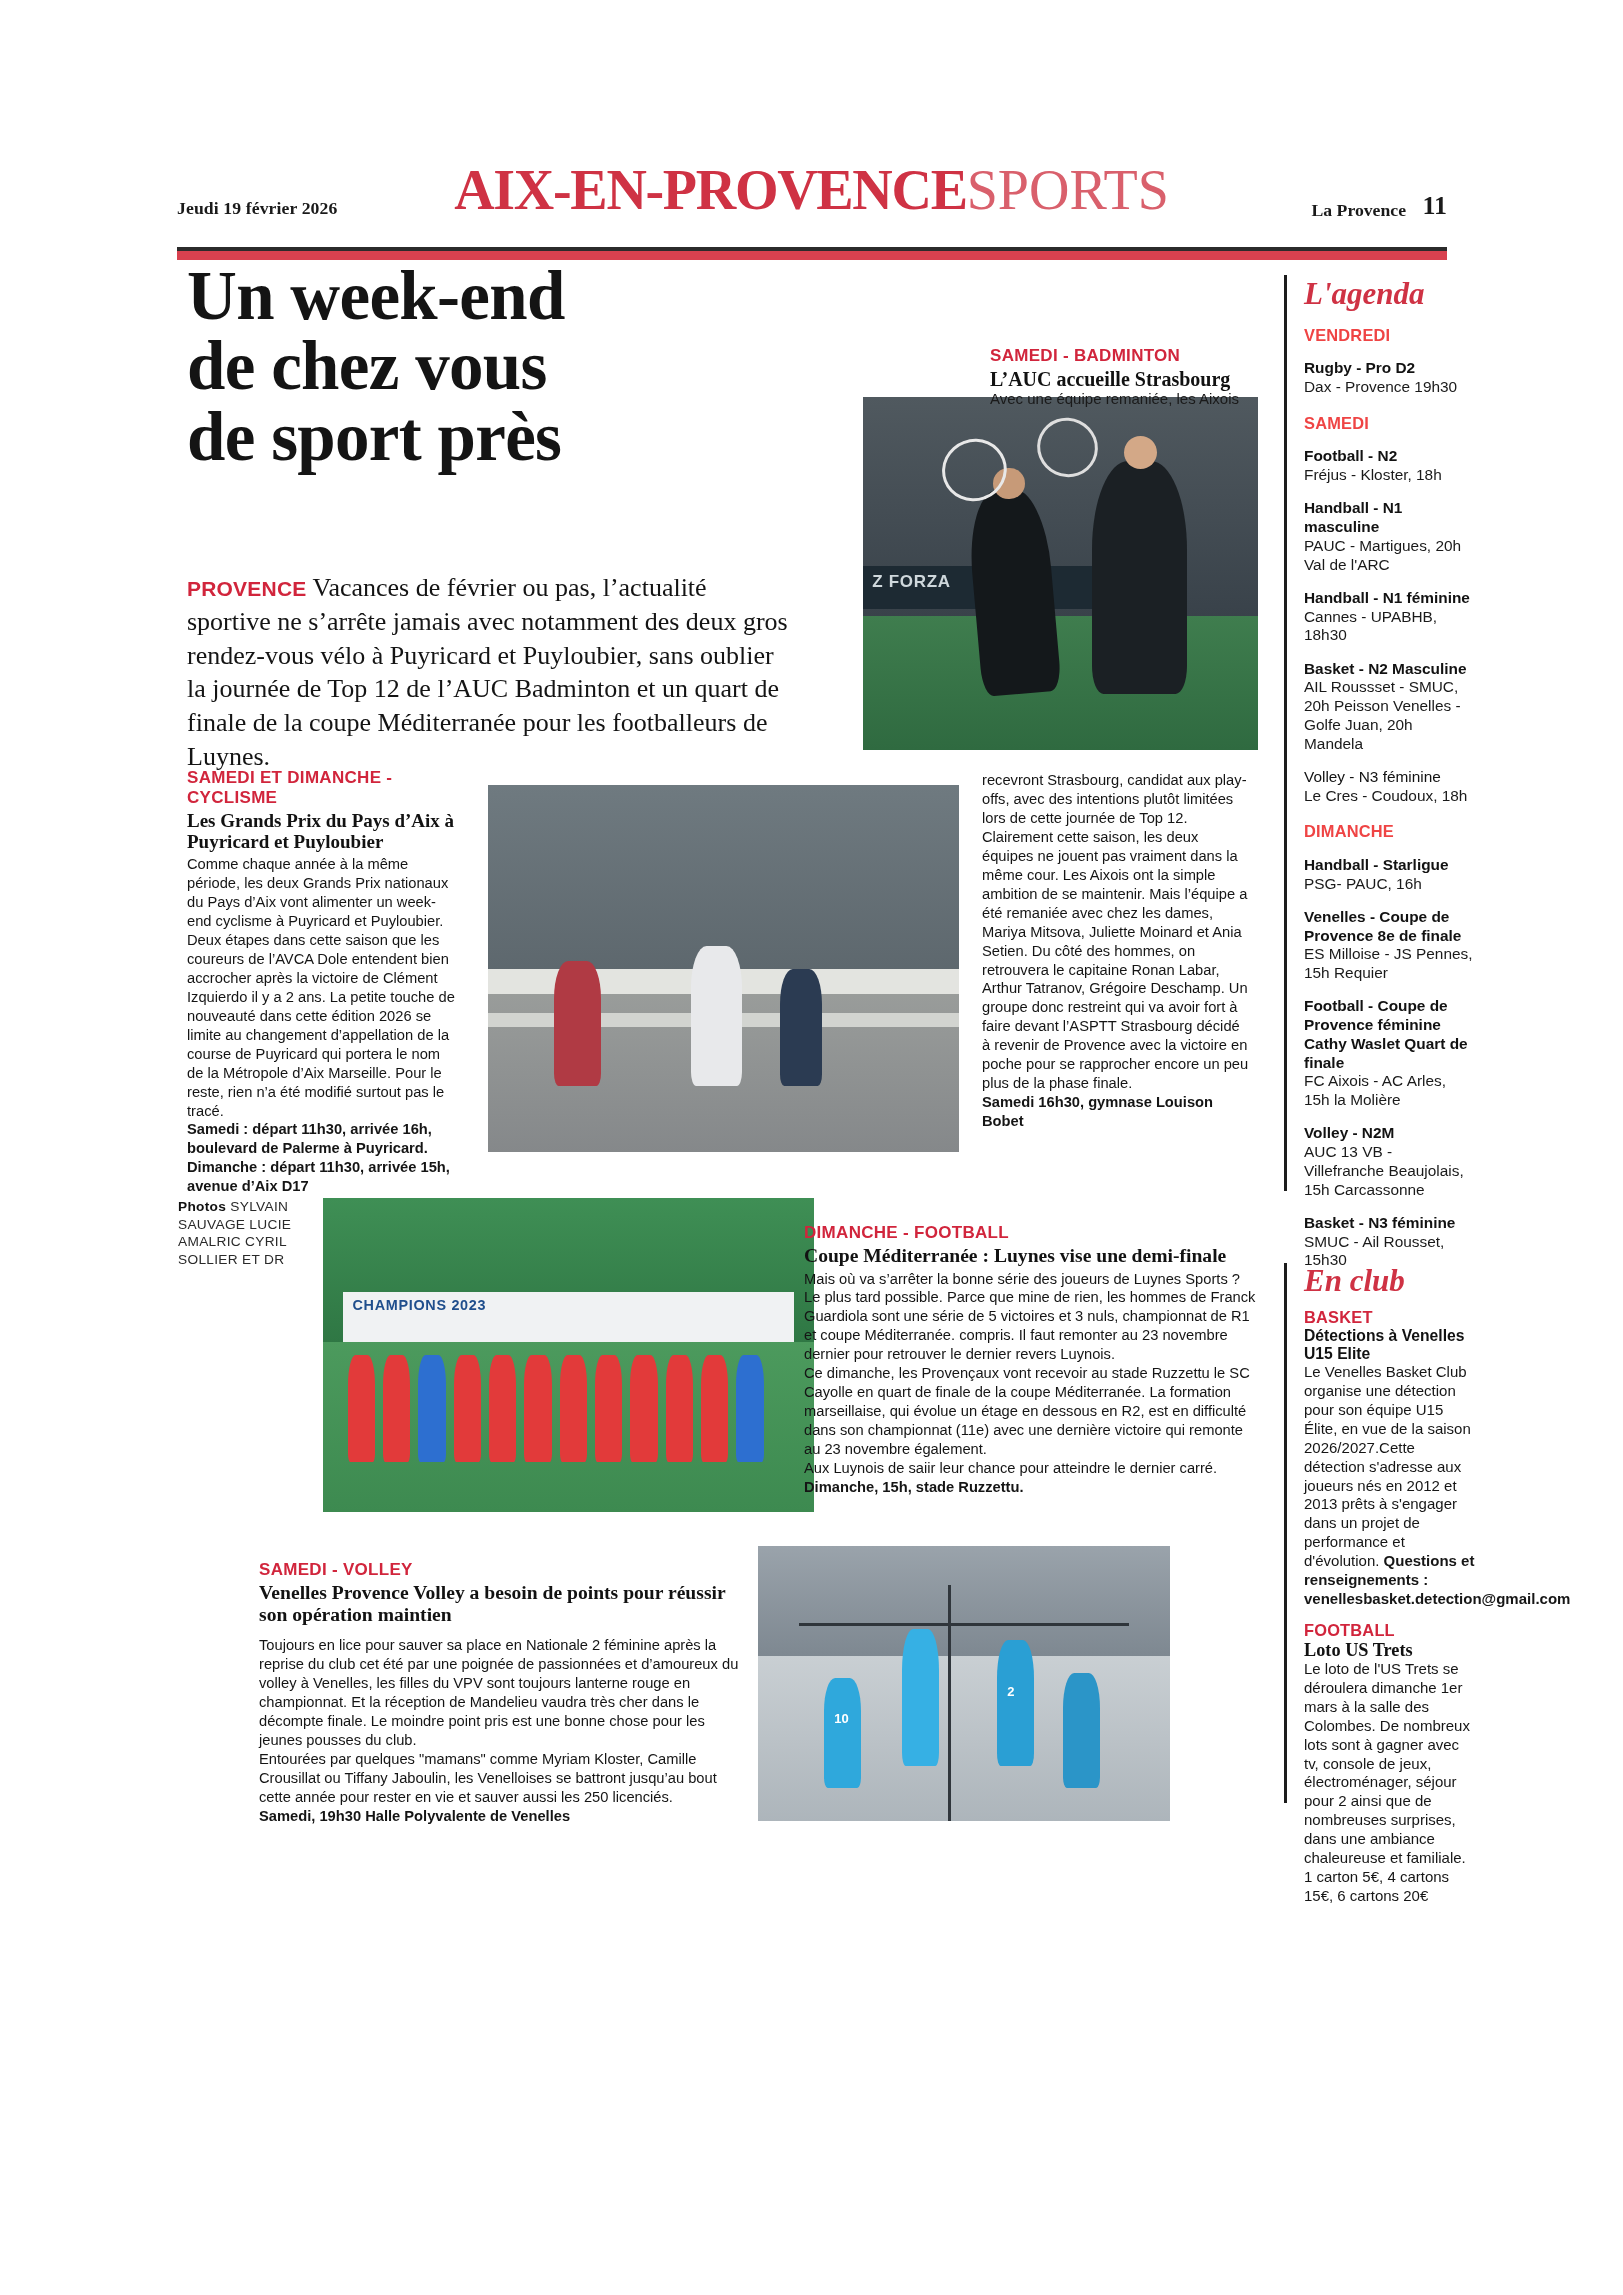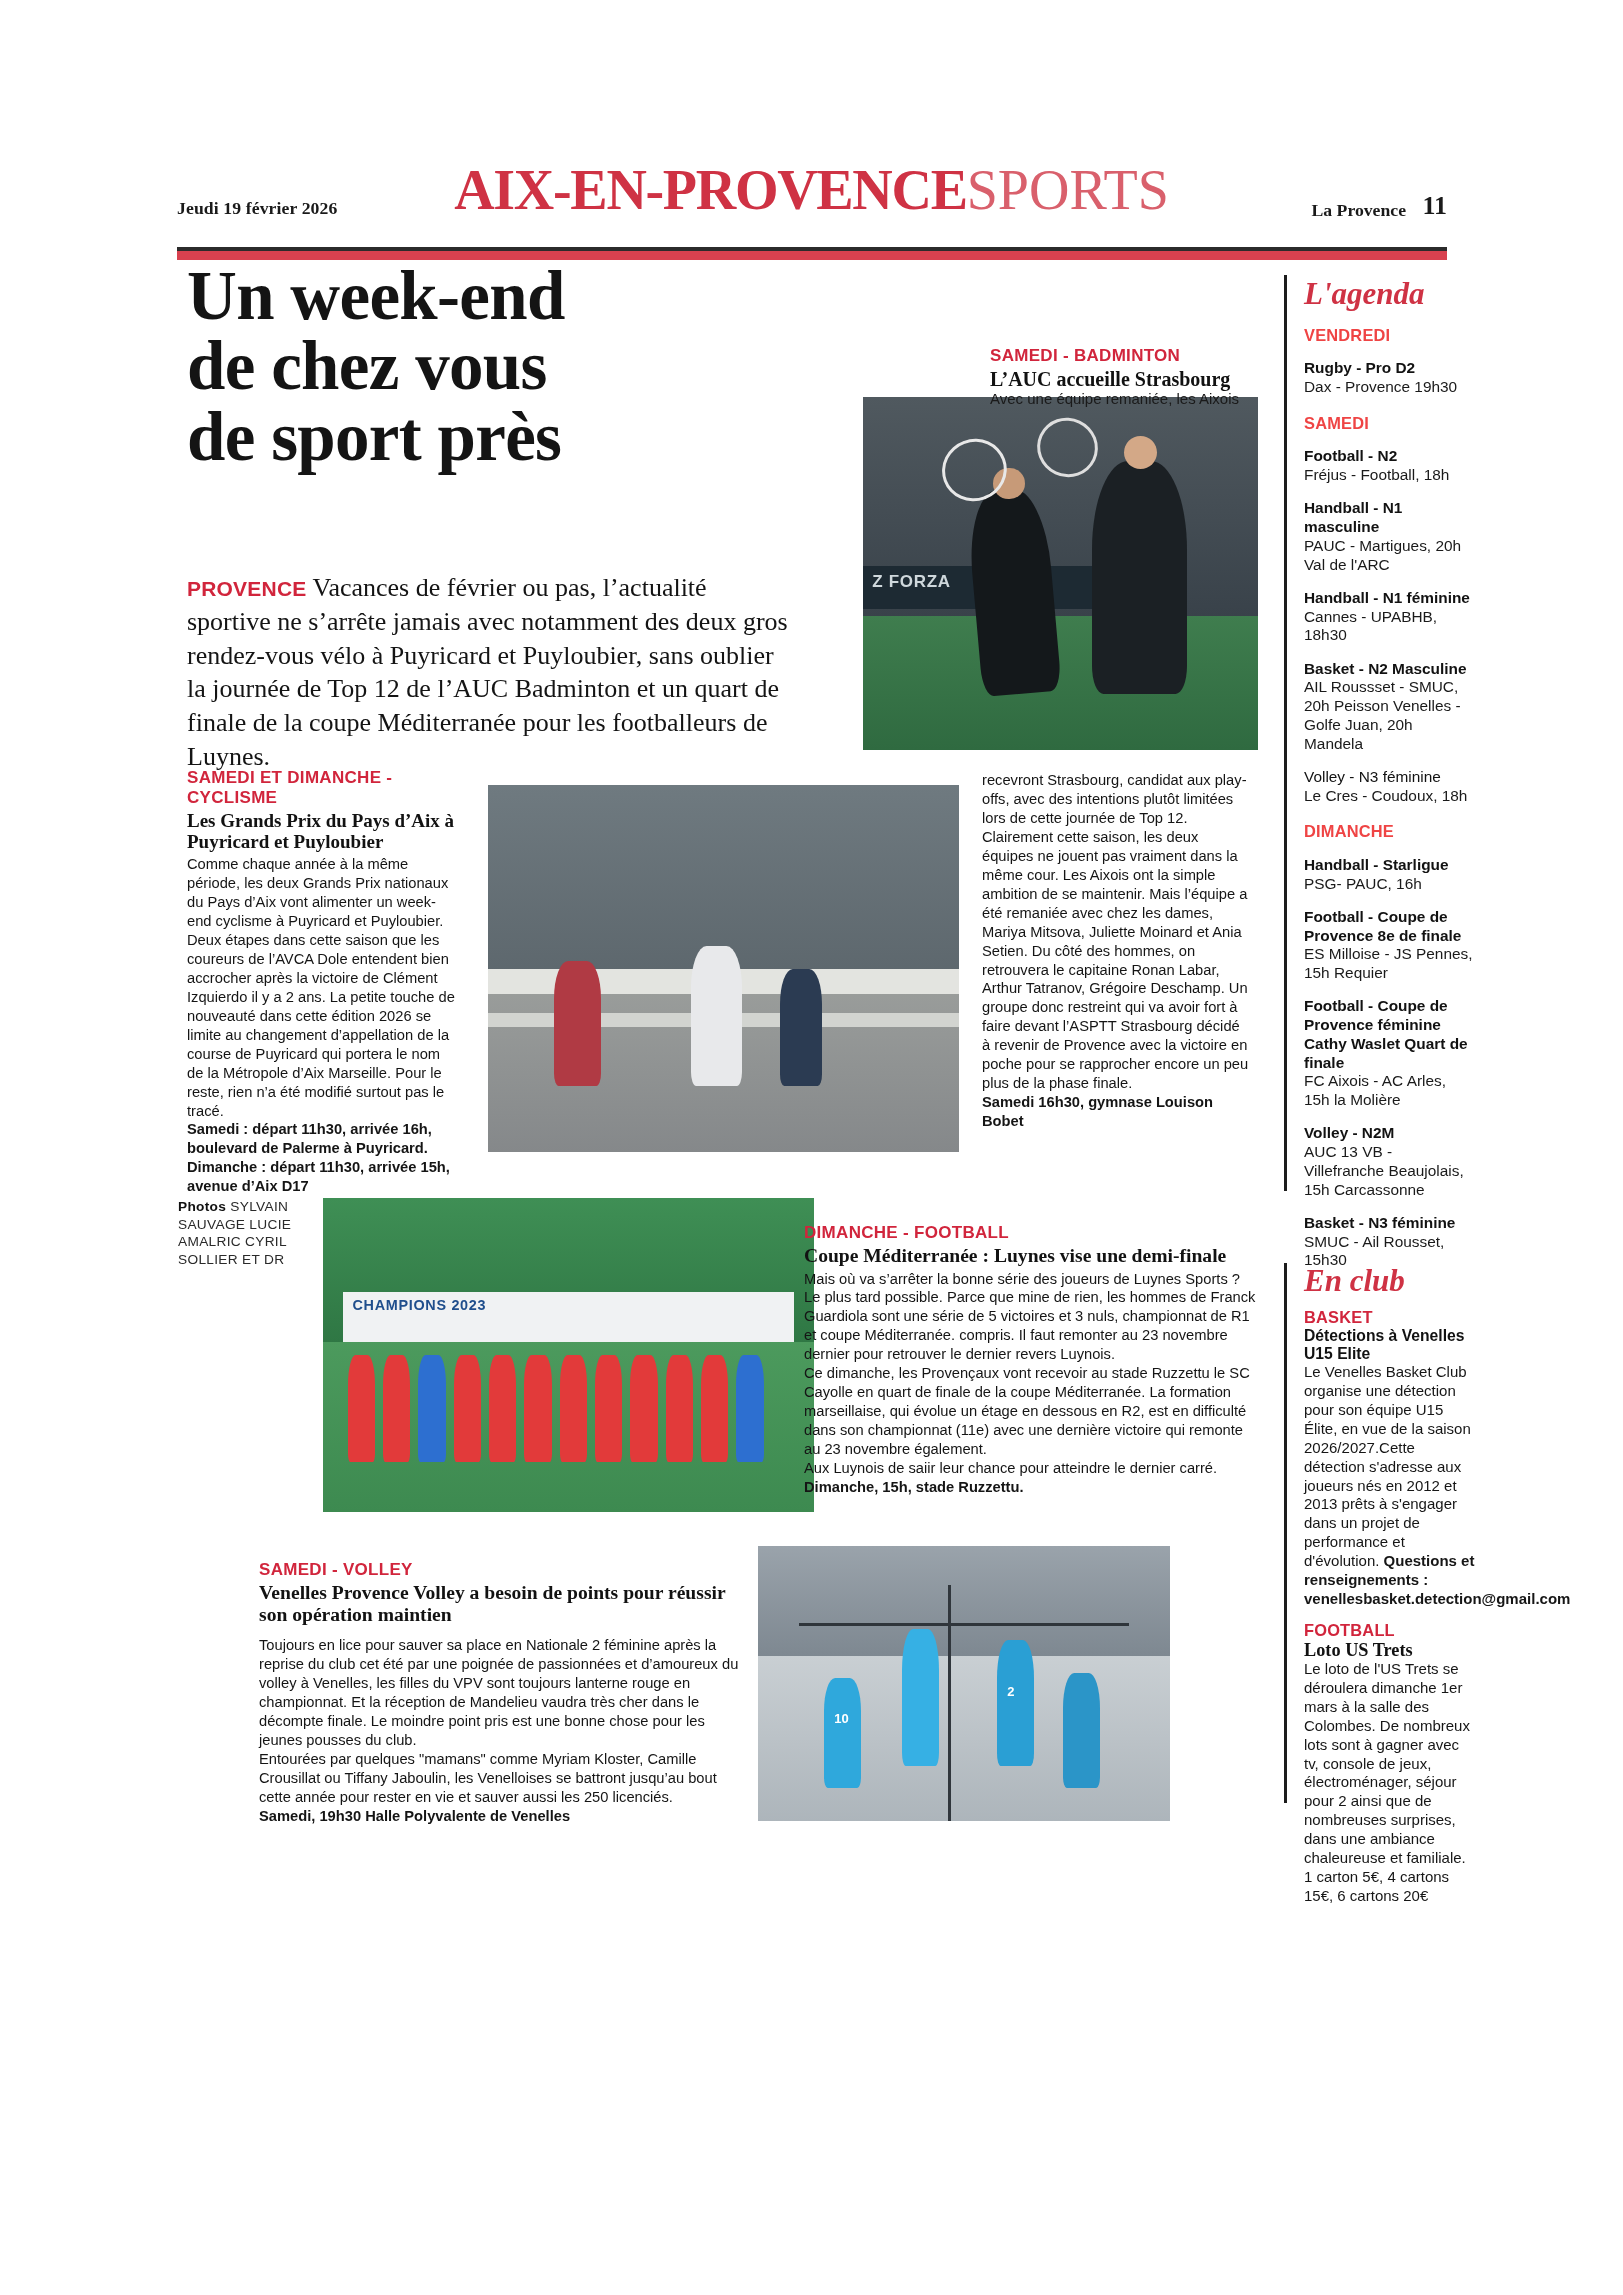--- a/index.html
+++ b/index.html
@@ -325,21 +325,21 @@
     <div class="agenda-title">L'agenda</div>
     <div id="agenda-days">
         <div class="day">VENDREDI</div>
         <div class="ag-item">
           <div class="lg">Rugby - Pro D2</div>
           <div class="mt">Dax -  Provence 19h30</div>
         </div>
         <div class="day">SAMEDI</div>
         <div class="ag-item">
           <div class="lg">Football -  N2</div>
-          <div class="mt">Fréjus  - Football, 18h</div>
+          <div class="mt">Fréjus  - Kloster, 18h</div>
         </div>
         <div class="ag-item">
           <div class="lg">Handball - N1 masculine</div>
           <div class="mt">PAUC  -  Martigues, 20h Val de l'ARC</div>
         </div>
         <div class="ag-item">
           <div class="lg">Handball -  N1 féminine</div>
           <div class="mt">Cannes - UPABHB, 18h30</div>
         </div>
         <div class="ag-item">
@@ -350,21 +350,21 @@
         <div class="ag-item">
           <div class="lg plain">Volley - N3 féminine</div>
           <div class="mt">Le Cres - Coudoux, 18h</div>
         </div>
         <div class="day">DIMANCHE</div>
         <div class="ag-item">
           <div class="lg">Handball - Starligue</div>
           <div class="mt">PSG- PAUC, 16h</div>
         </div>
         <div class="ag-item">
-          <div class="lg">Football - Coupe de Provence  8e de finale</div>
+          <div class="lg">Venelles - Coupe de Provence  8e de finale</div>
           <div class="mt">ES Milloise - JS Pennes, 15h Requier</div>
         </div>
         <div class="ag-item">
           <div class="lg">Football - Coupe de Provence féminine Cathy Waslet Quart de finale</div>
           <div class="mt">FC Aixois -  AC Arles, 15h  la Molière</div>
         </div>
         <div class="ag-item">
           <div class="lg">Volley -  N2M</div>
           <div class="mt">AUC 13 VB - Villefranche Beaujolais, 15h Carcassonne</div>
         </div>

